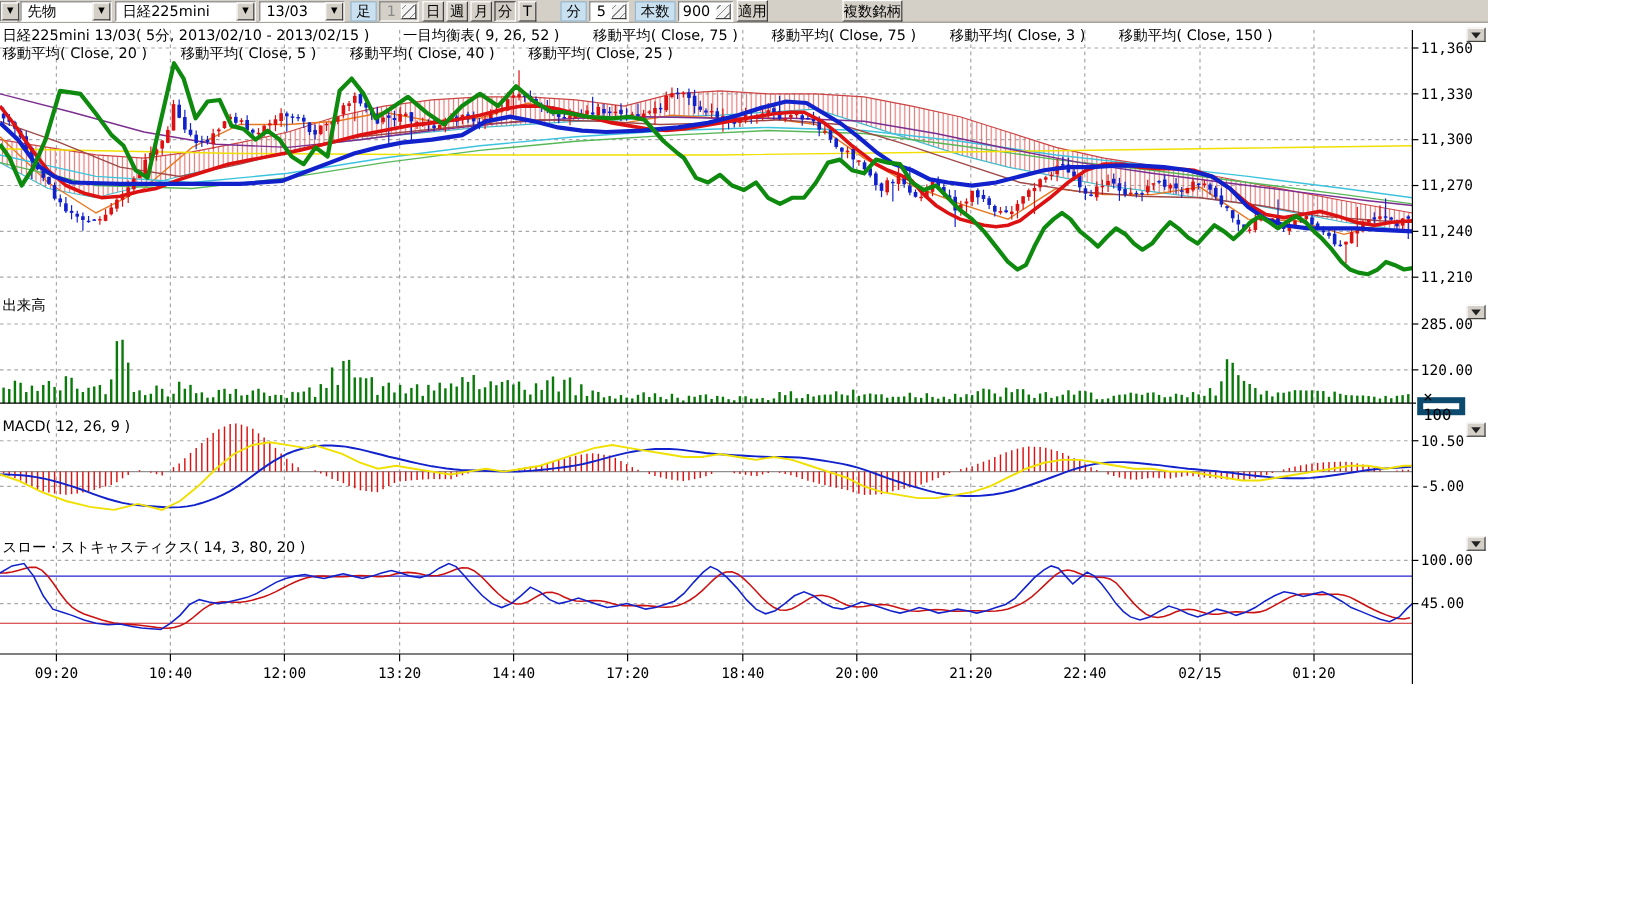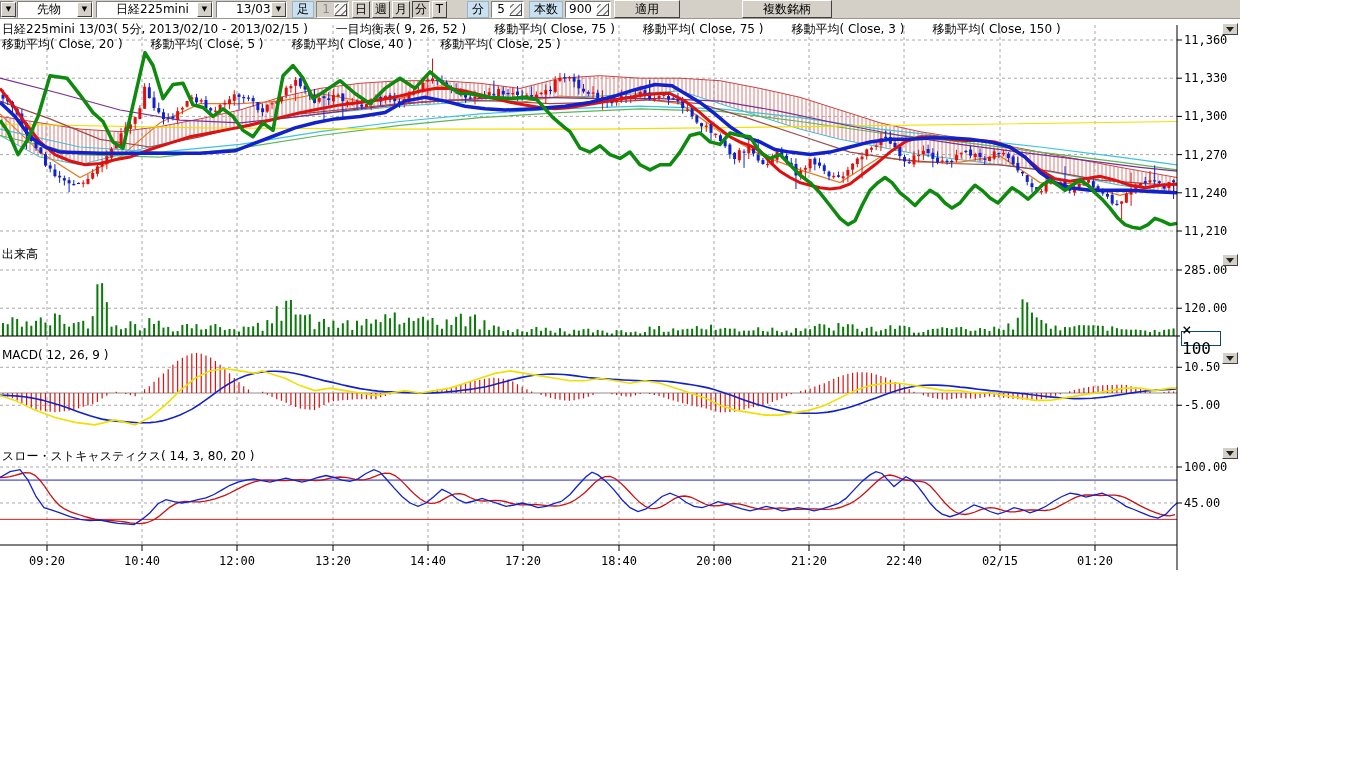--- a/index.html
+++ b/index.html
@@ -6,54 +6,54 @@
   html,body { width:1366px; height:768px; background:#fff; overflow:hidden;
     font-family:"DejaVu Sans", sans-serif; }
   #app { position:relative; width:1366px; height:768px; background:#fff; }
 
   
   .toolbar { position:absolute; left:0; top:0; width:1240px; height:19px;
     background:#d4d0c8; border-bottom:1px solid #9a968e;
     display:flex; align-items:center; font-size:12px; white-space:nowrap; z-index:5; }
   .combo { height:17px; background:#fff; border:1px solid; border-color:#808080 #fff #fff #808080;
     display:inline-flex; align-items:center; justify-content:space-between; margin-right:3px; }
-  .combo .val { padding:0 19px; overflow:hidden; font-size:12px; }
+  .combo .val { padding:0 5px; overflow:hidden; font-size:12px; }
   .combo .arrbtn { width:15px; height:15px; background:#d4d0c8; border:1px solid;
     border-color:#fff #404040 #404040 #fff; display:inline-flex; align-items:center; justify-content:center;
     font-size:7px; color:#000; flex:0 0 15px; }
   .lbl { background:#c9e0f0; height:17px; display:inline-flex; align-items:center;
     padding:0 4px; margin:0 2px; border:1px solid #9ab4c8; }
   .spin { height:17px; background:#fff; border:1px solid; border-color:#808080 #fff #fff #808080;
     display:inline-flex; align-items:center; margin-right:3px; }
   .spin .num { padding:0 3px; min-width:16px; text-align:right; font-size:12px; }
   .spin.disabled { background:#d4d0c8; }
   .spin.disabled .num { color:#8a8a8a; }
   .spinbtn { width:13px; height:13px; margin:0 1px; border:1px solid;
     border-color:#fff #404040 #404040 #fff;
     background:repeating-linear-gradient(135deg,#f4f4f4 0 2px,#888 2px 3px,#f4f4f4 3px 5px); }
   .pbtn { height:17px; min-width:15px; background:#d4d0c8; border:1px solid;
     border-color:#fff #404040 #404040 #fff; display:inline-flex; align-items:center;
     justify-content:center; padding:0 2px; margin-right:2px; font-size:12px; cursor:default; }
   .pbtn.pressed { border-color:#404040 #fff #fff #404040; background:#cfcbc3; }
   .pushbtn { height:18px; background:#d4d0c8; border:1px solid; border-color:#fff #404040 #404040 #fff;
-    padding:0 20px; font-size:12px; font-family:inherit; margin-right:4px; }
+    padding:0 0; font-size:12px; font-family:inherit; margin-right:4px; }
 
   
   .hdr { position:absolute; left:2px; display:flex; gap:28px; font-size:12px; color:#000;
     z-index:4; pointer-events:none; letter-spacing:0; }
   #hdr1 { top:21px; } #hdr2 { top:36px;text-align:right; }
 
   
   .axis-dd { position:absolute; left:1222px; width:16px; height:12px; background:#d4d0c8;
     border:1px solid; border-color:#fff #404040 #404040 #fff; z-index:6;
     display:flex; align-items:center; justify-content:center; }
   .axis-dd .tri { width:0; height:0; border-left:4px solid transparent;
     border-right:4px solid transparent; border-top:5px solid #222; }
   .mult-box { position:absolute; left:1181px; top:331px; width:40px; height:15px;
-    border:1px solid #0c4a6e; background:#fff; font-size:16px;
+    border:5px solid #0c4a6e; background:#fff; font-size:13px;
     font-family:"DejaVu Sans Mono", monospace; display:flex; align-items:center;
     justify-content:center; z-index:6; }
 
   svg text { font-family:"DejaVu Sans Mono", monospace; font-size:12px; fill:#000; }
   svg text.jp { font-family:"DejaVu Sans", sans-serif; }
 </style>
 </head>
 <body>
 
 <div id="app">

